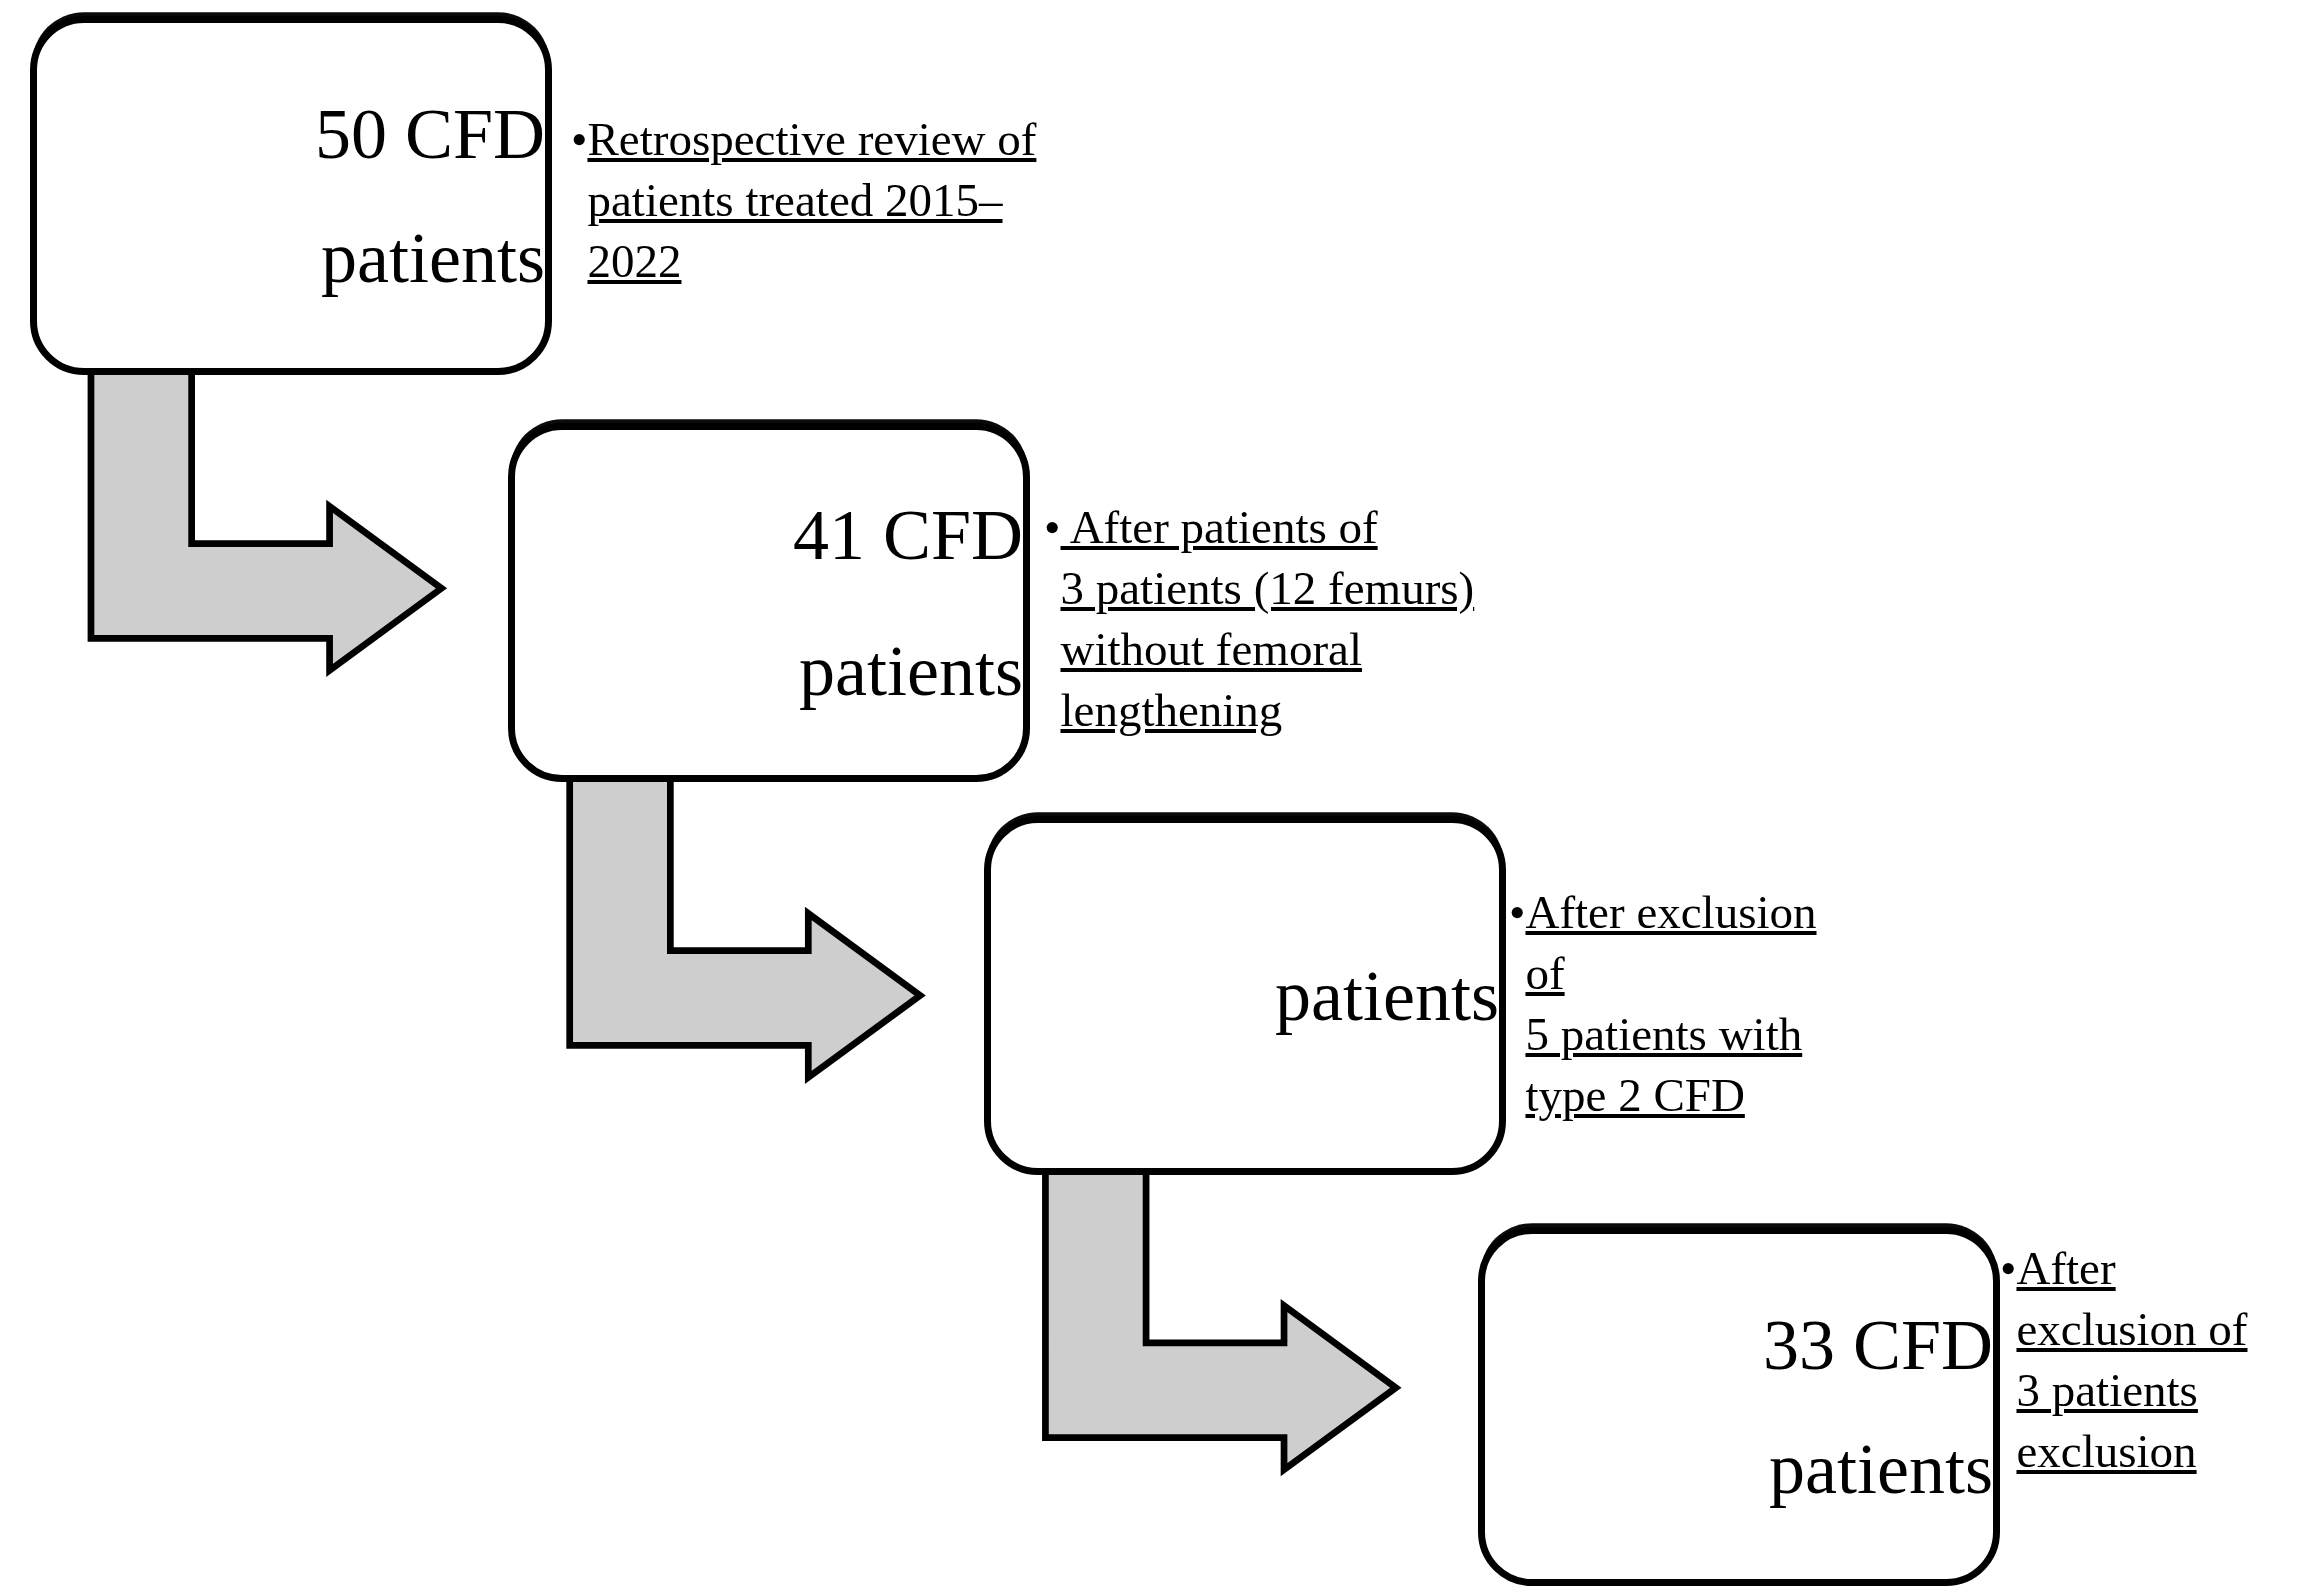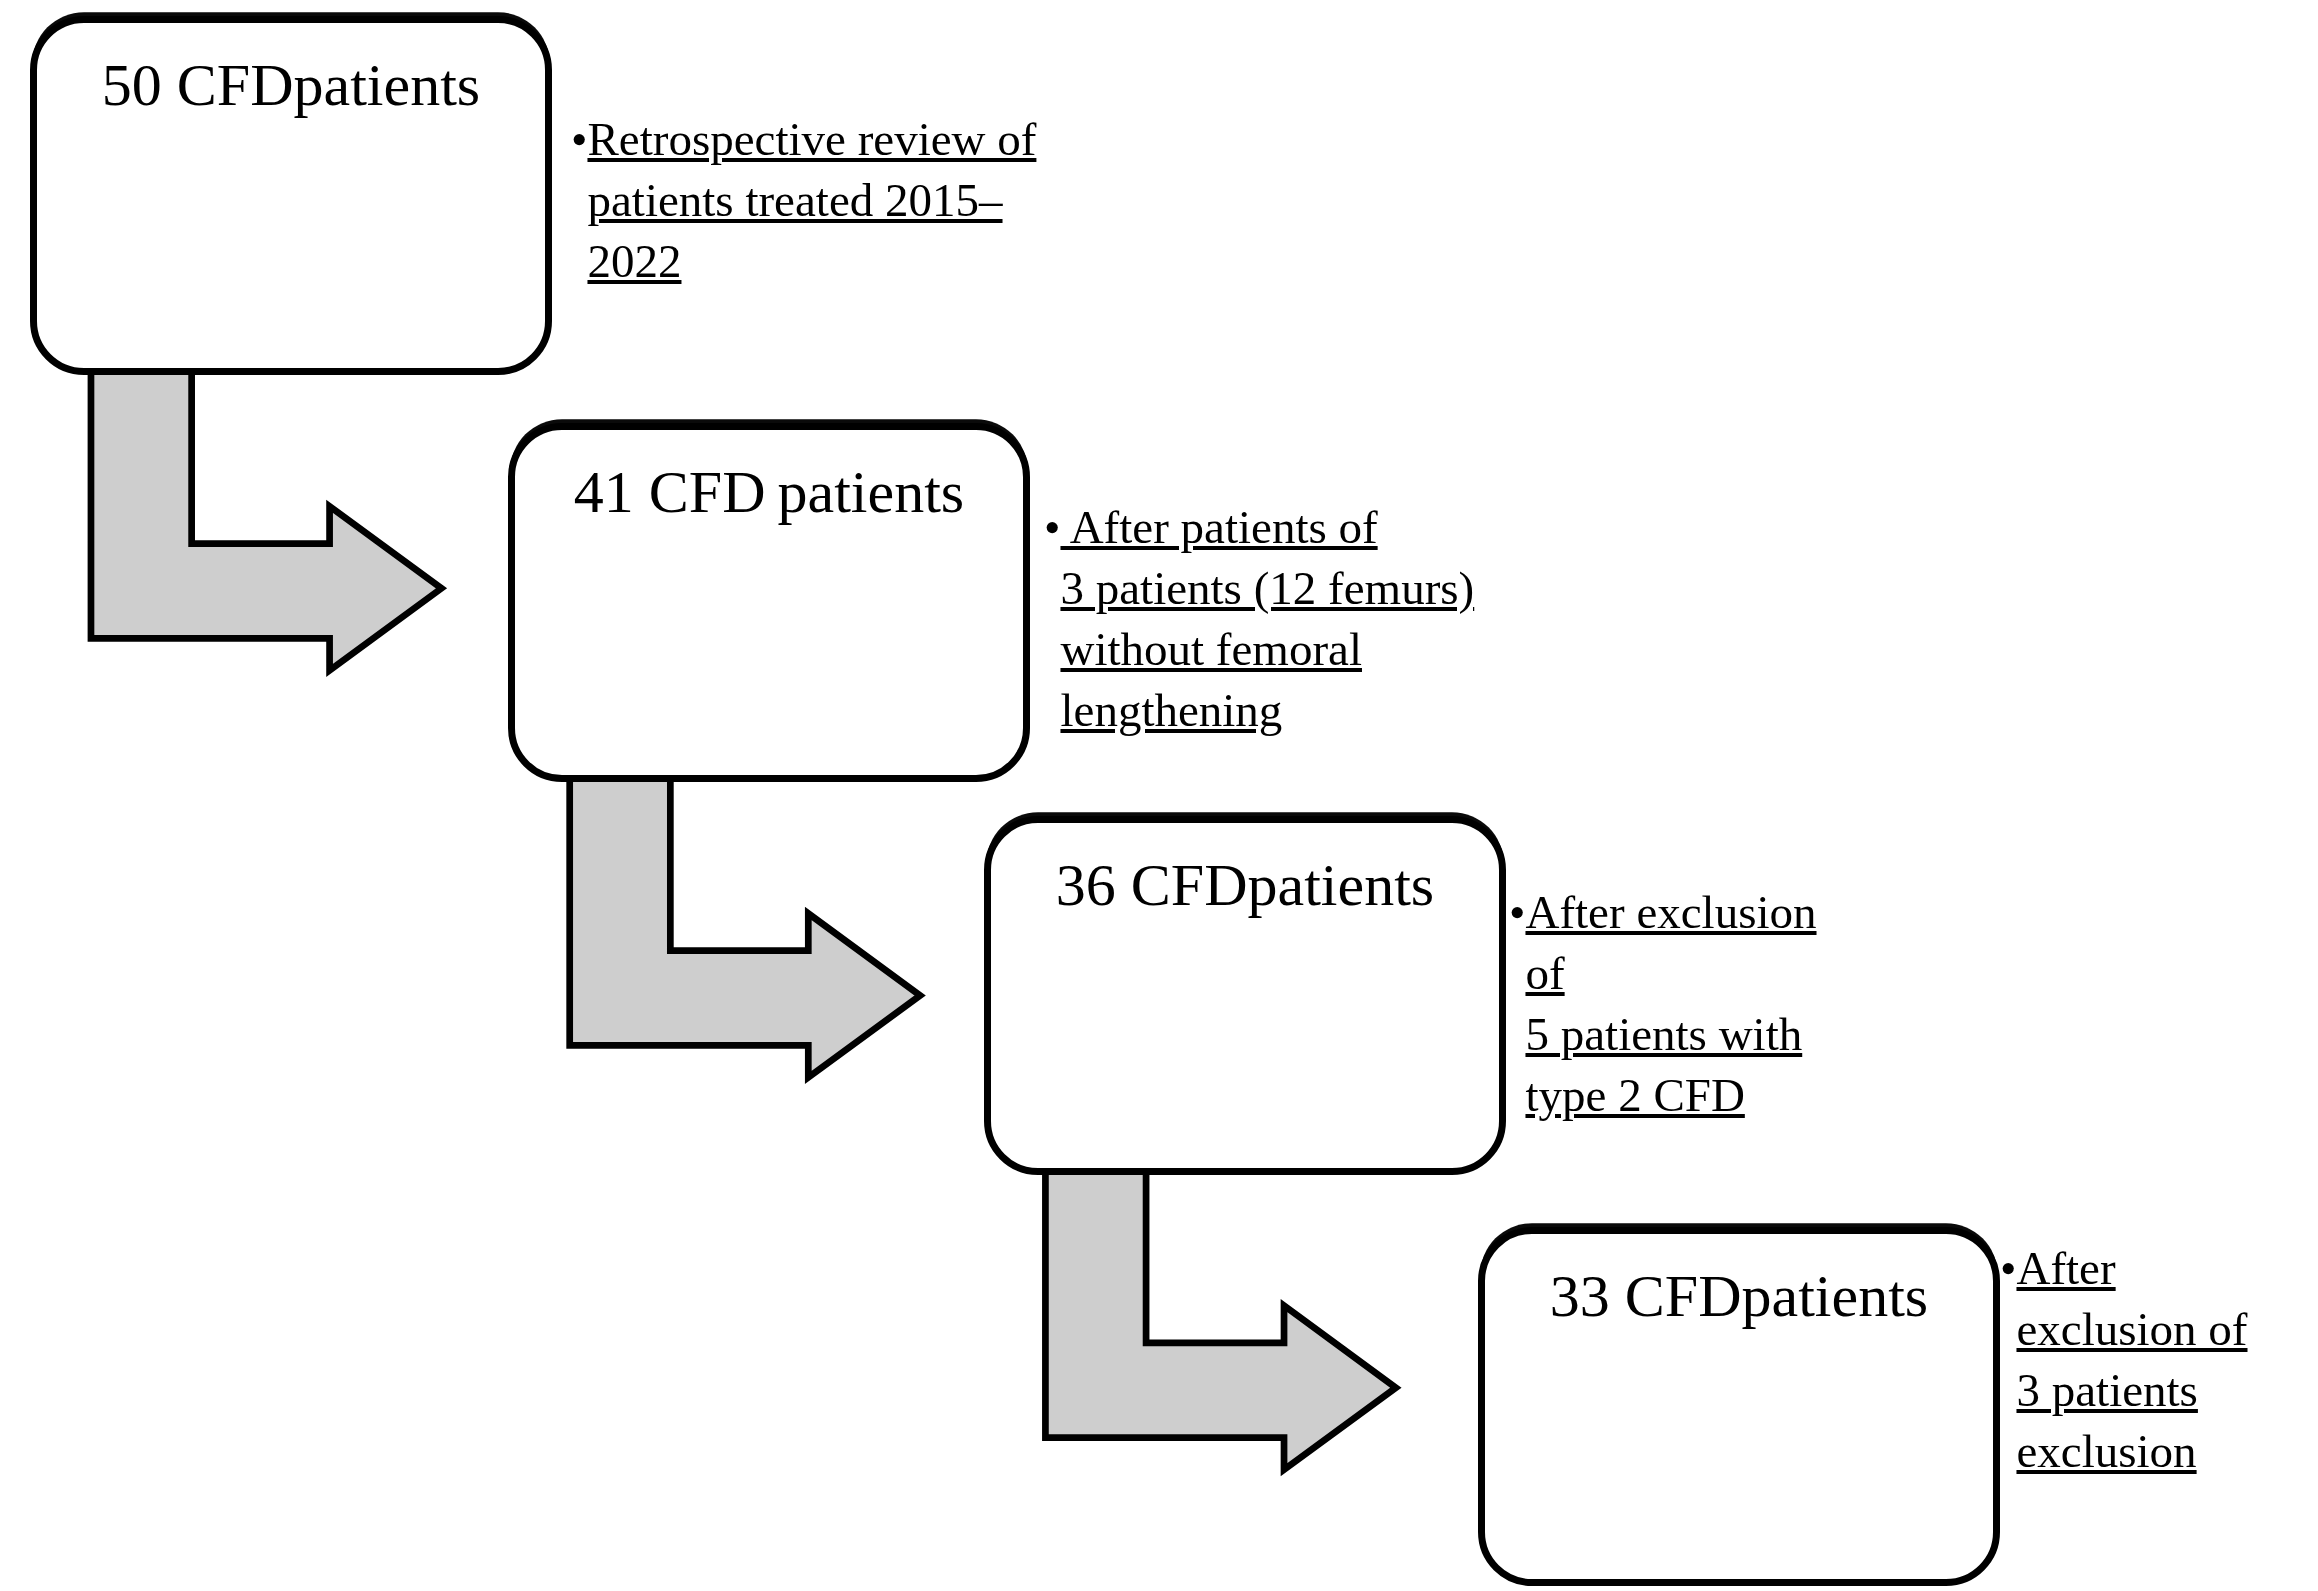--- a/index.html
+++ b/index.html
@@ -30,25 +30,25 @@
   .box {
     position: absolute;
     width: 522px;
     height: 359px;
     box-sizing: border-box;
     background: #ffffff;
     border: 7.5px solid #000000;
     border-radius: 54px;
     box-shadow: 0 -6px 0 -2.2px #0a0a0a;
     display: flex;
-    flex-direction: row;
-    align-items: flex-start;
+    flex-direction: column;
+    align-items: flex-end;
     justify-content: center;
     text-align: center;
-    font-size: 60px;
+    font-size: 72px;
     line-height: 124px;
     z-index: 2;
   }
   .box-s1 { left: 30px;   top: 16.4px;   }
   .box-s2 { left: 508px;  top: 423px; gap: 12px;  }
   .box-s3 { left: 984px; top: 816px; }
   .box-s4 { left: 1463px; top: 1227px; margin-left: 15px; }
   .note {
     position: absolute;
     display: flex;
@@ -101,21 +101,20 @@
     <span class="bullet">•</span>
     <div class="lines">
       <div> After patients of</div>
       <div>3 patients (12 femurs)</div>
       <div>without femoral</div>
       <div>lengthening</div>
     </div>
   </div>
 
   <div class="box box-s3">
-    <div>36 CFD</div>
     <div>patients</div>
   </div>
   <div class="note note-s3">
     <span class="bullet">•</span>
     <div class="lines">
       <div>After exclusion</div>
       <div>of</div>
       <div>5 patients with</div>
       <div>type 2 CFD</div>
     </div>

